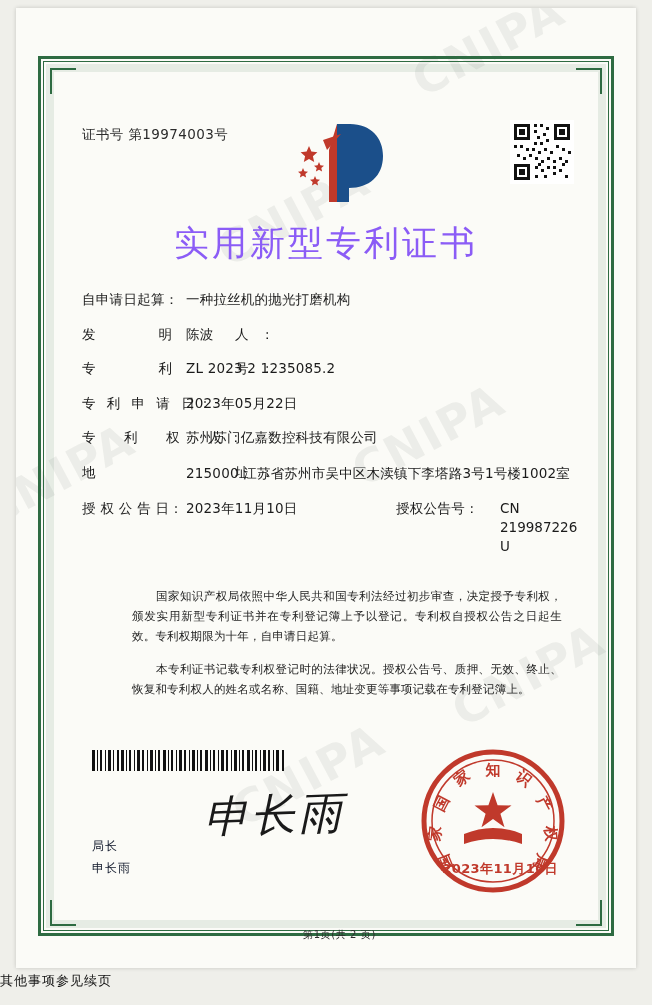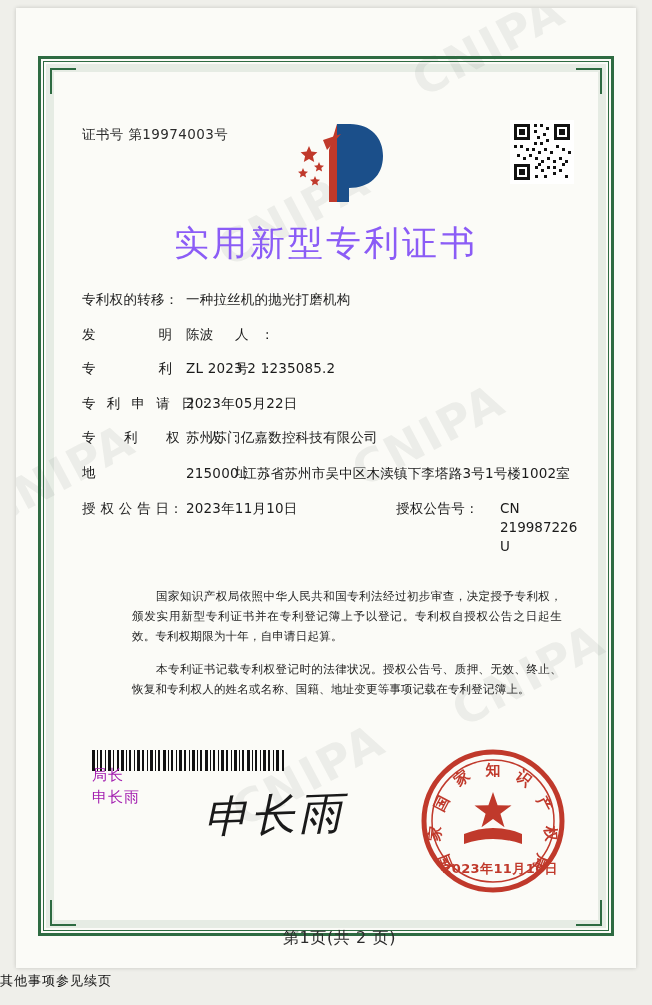--- a/index.html
+++ b/index.html
@@ -167,23 +167,23 @@
   
   .barcode {
     position: absolute;
     left: 76px; top: 742px;
     width: 196px; height: 21px;
   }
 
   
   .sig-label {
     position: absolute;
-    left: 76px; top: 756px;
-    font-size: 15px;
-    color: #a21caf;
+    left: 76px; top: 827px;
+    font-size: 12px;
+    color: #0f172a;
     line-height: 22px;
     letter-spacing: 1px;
   }
   .sig-hand {
     position: absolute;
     left: 188px; top: 778px;
     font-family: "DejaVu Serif", "Liberation Serif", serif;
     font-size: 44px;
     color: #1a1a1a;
     font-style: italic;
@@ -204,21 +204,21 @@
     color: #c0392b;
     font-weight: bold;
     letter-spacing: 0.4px;
   }
 
   
   .page-no {
     position: absolute;
     left: 0; right: 0; top: 920px;
     text-align: center;
-    font-size: 16px;
+    font-size: 10px;
     color: #2b2b2b;
     letter-spacing: 0.6px;
     margin-left: 27px;
   }
   .footnote {
     position: absolute;
     left: 0; right: 0; top: 972px;
     text-align: left;
     font-size: 13px;
     color: #111;
@@ -314,21 +314,21 @@
           <rect x="52" y="43" width="3" height="3"></rect>
           <rect x="28" y="43" width="3" height="3"></rect>
       </g>
     </svg>
   </div>
 
   <div class="title">实用新型专利证书</div>
 
   <div class="fields">
     <div class="field-row">
-      <div class="f-label">专利权的转移：</div>
+      <div class="f-label">自申请日起算：</div>
       <div class="f-value">一种拉丝机的抛光打磨机构</div>
     </div>
     <div class="field-row">
       <div class="f-label sp5">发　　明　　人：</div>
       <div class="f-value">陈波</div>
     </div>
     <div class="field-row">
       <div class="f-label sp5">专　　利　　号：</div>
       <div class="f-value">ZL 2023 2 1235085.2</div>
     </div>

